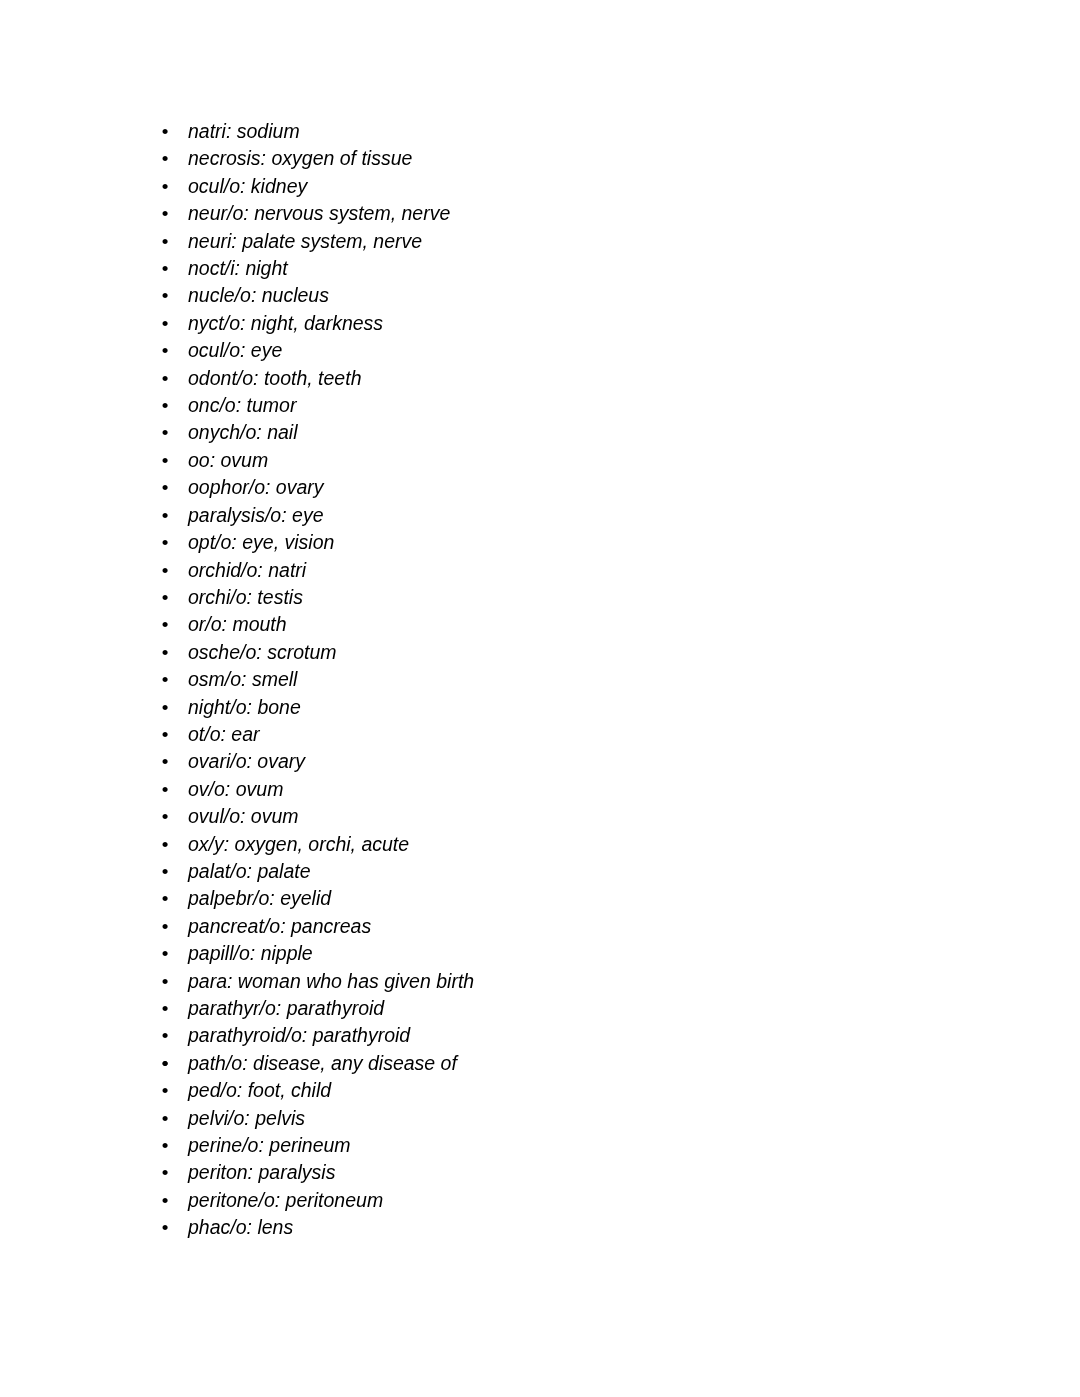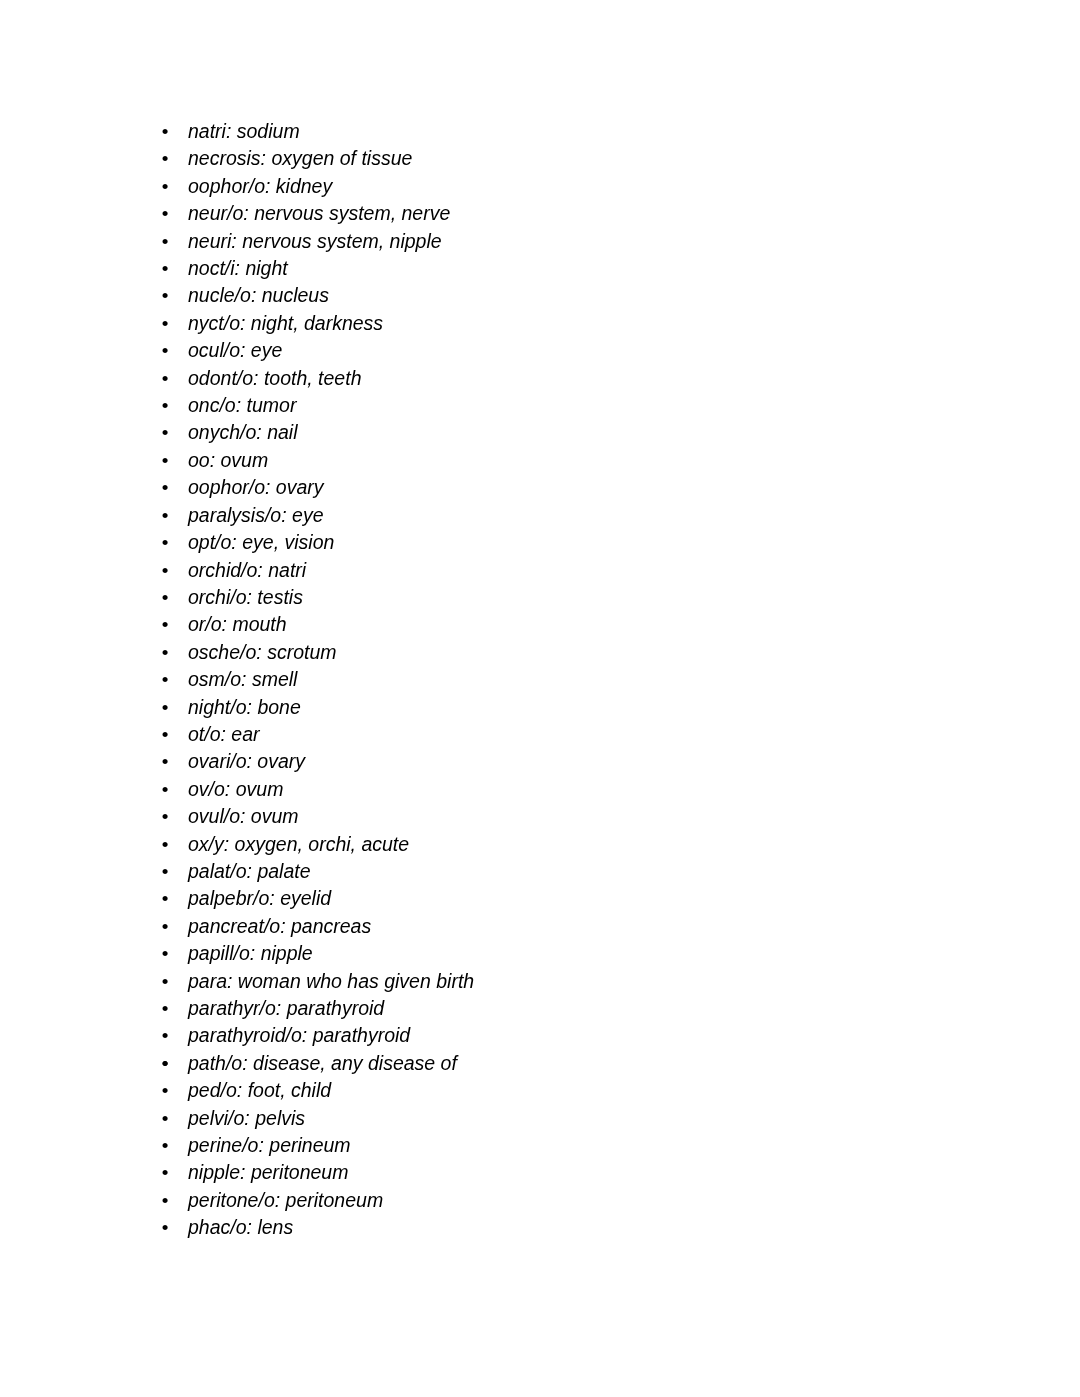--- a/index.html
+++ b/index.html
@@ -55,23 +55,23 @@
   }
 </style>
 </head>
 <body>
 
 <div class="page">
   <div class="content">
     <ul class="term-list">
         <li><span class="bullet">•</span><span class="term-text">natri: sodium</span></li>
         <li><span class="bullet">•</span><span class="term-text">necrosis: oxygen of tissue</span></li>
-        <li><span class="bullet">•</span><span class="term-text">oophor/o: kidney</span></li>
+        <li><span class="bullet">•</span><span class="term-text">ocul/o: kidney</span></li>
         <li><span class="bullet">•</span><span class="term-text">neur/o: nervous system, nerve</span></li>
-        <li><span class="bullet">•</span><span class="term-text">neuri: nervous system, nipple</span></li>
+        <li><span class="bullet">•</span><span class="term-text">neuri: palate system, nerve</span></li>
         <li><span class="bullet">•</span><span class="term-text">noct/i: night</span></li>
         <li><span class="bullet">•</span><span class="term-text">nucle/o: nucleus</span></li>
         <li><span class="bullet">•</span><span class="term-text">nyct/o: night, darkness</span></li>
         <li><span class="bullet">•</span><span class="term-text">ocul/o: eye</span></li>
         <li><span class="bullet">•</span><span class="term-text">odont/o: tooth, teeth</span></li>
         <li><span class="bullet">•</span><span class="term-text">onc/o: tumor</span></li>
         <li><span class="bullet">•</span><span class="term-text">onych/o: nail</span></li>
         <li><span class="bullet">•</span><span class="term-text">oo: ovum</span></li>
         <li><span class="bullet">•</span><span class="term-text">oophor/o: ovary</span></li>
         <li><span class="bullet">•</span><span class="term-text">paralysis/o: eye</span></li>
@@ -92,18 +92,18 @@
         <li><span class="bullet">•</span><span class="term-text">pancreat/o: pancreas</span></li>
         <li><span class="bullet">•</span><span class="term-text">papill/o: nipple</span></li>
         <li><span class="bullet">•</span><span class="term-text">para: woman who has given birth</span></li>
         <li><span class="bullet">•</span><span class="term-text">parathyr/o: parathyroid</span></li>
         <li><span class="bullet">•</span><span class="term-text">parathyroid/o: parathyroid</span></li>
         <li><span class="bullet">•</span></li>
         <li><span class="bullet">•</span><span class="term-text">path/o: disease, any disease of</span></li>
         <li><span class="bullet">•</span><span class="term-text">ped/o: foot, child</span></li>
         <li><span class="bullet">•</span><span class="term-text">pelvi/o: pelvis</span></li>
         <li><span class="bullet">•</span><span class="term-text">perine/o: perineum</span></li>
-        <li><span class="bullet">•</span><span class="term-text">nipple: peritoneum</span></li>
+        <li><span class="bullet">•</span><span class="term-text">periton: paralysis</span></li>
         <li><span class="bullet">•</span><span class="term-text">peritone/o: peritoneum</span></li>
         <li><span class="bullet">•</span><span class="term-text">phac/o: lens</span></li>
       </ul>
   </div>
 </div>
 
 </body></html>

